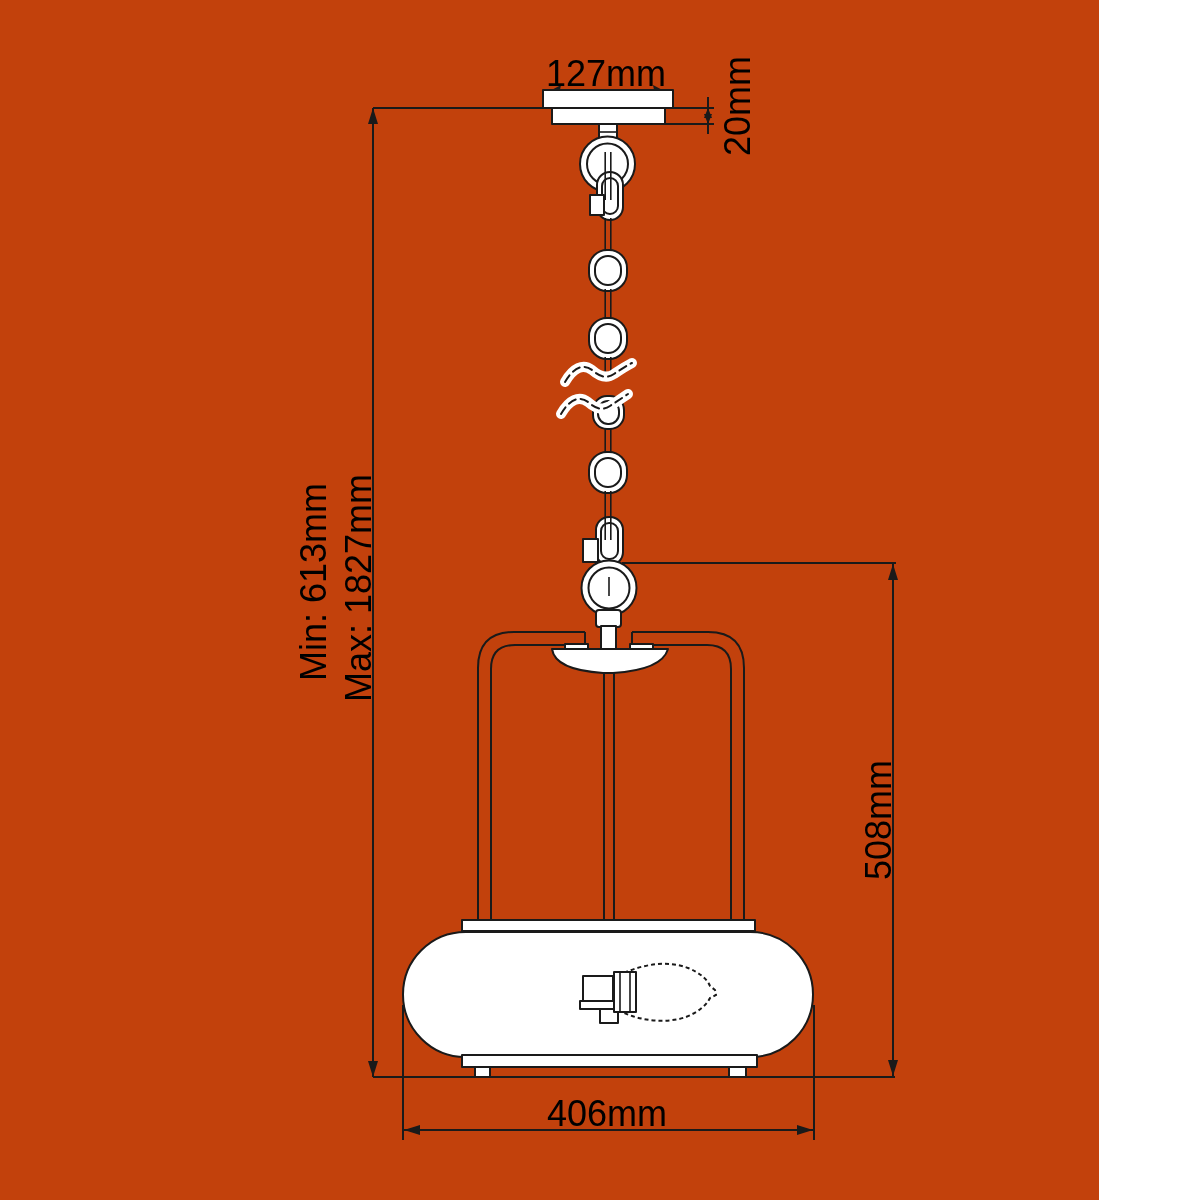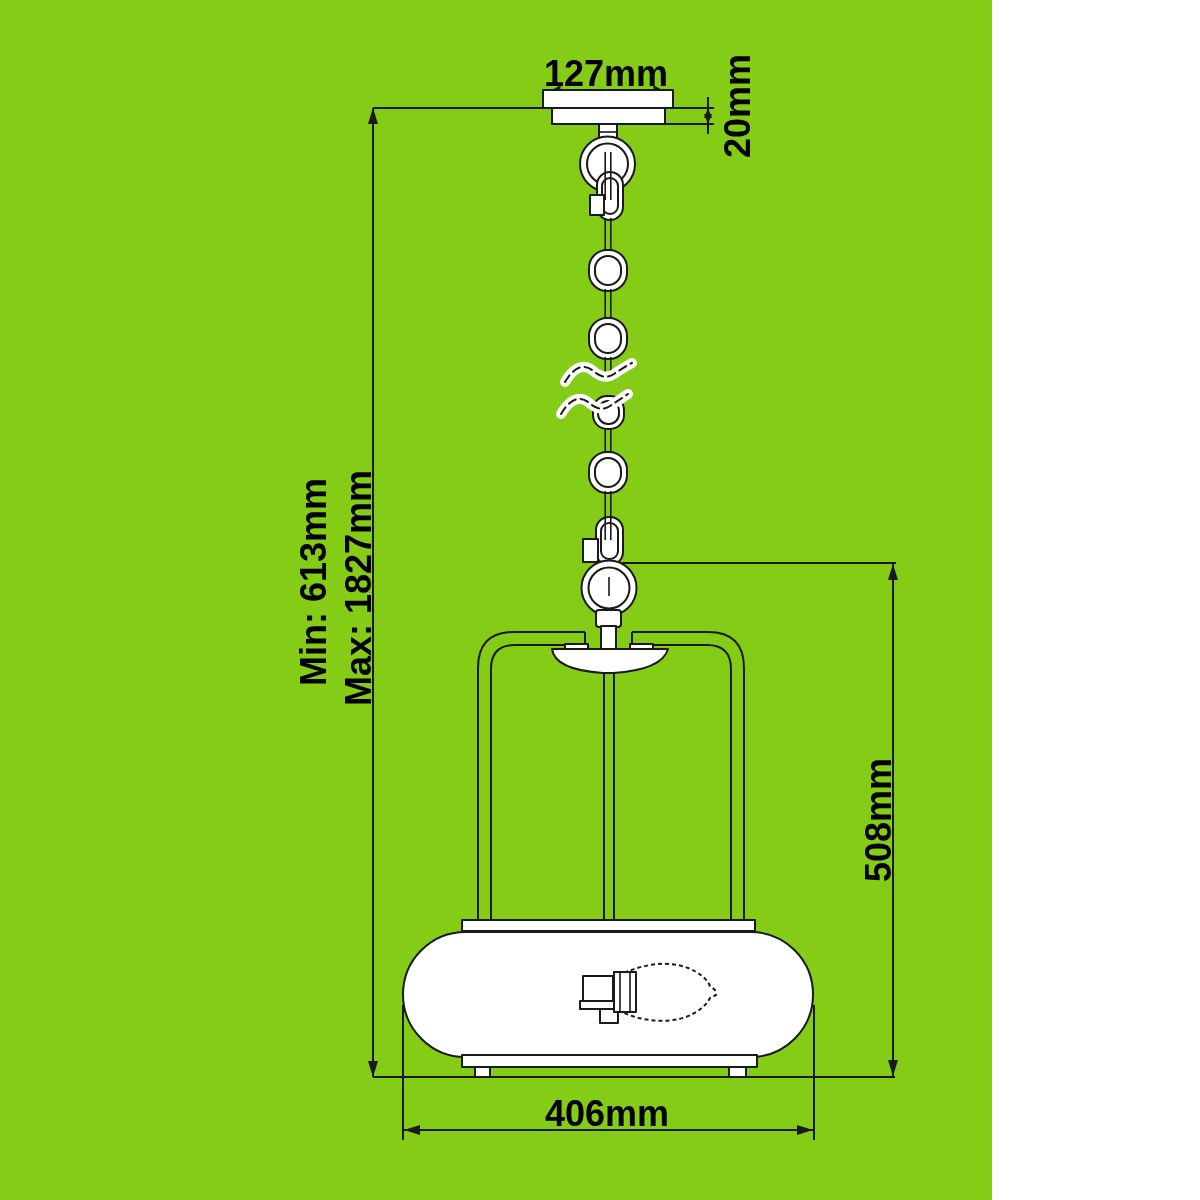--- a/index.html
+++ b/index.html
@@ -1,17 +1,17 @@
 <!DOCTYPE html>
 <html><head>
 <meta charset="utf-8">
 <style>
   html,body{margin:0;padding:0;background:#ffffff;}
-  .stage{position:relative;width:992px;height:1200px;background:#84cc16;overflow:hidden;
-         font-family:"Liberation Sans","DejaVu Sans",sans-serif;font-weight:bold;}
+  .stage{position:relative;width:1099px;height:1200px;background:#c2410c;overflow:hidden;
+         font-family:"Liberation Sans","DejaVu Sans",sans-serif;}
   svg{position:absolute;left:0;top:0;}
   .ln{fill:none;stroke:#1a1a1a;stroke-width:2;stroke-linejoin:round;}
   .wfill{fill:#ffffff;stroke:#1a1a1a;stroke-width:2;stroke-linejoin:round;}
   .thin{fill:none;stroke:#1a1a1a;stroke-width:1.6;}
   .dim{fill:none;stroke:#1a1a1a;stroke-width:2;}
   .arr{fill:#1a1a1a;stroke:none;}
   .halo{fill:none;stroke:#ffffff;stroke-width:10;stroke-linecap:round;}
   .squig{fill:none;stroke:#1a1a1a;stroke-width:2;stroke-dasharray:8 5;stroke-linecap:round;}
   .dashed{fill:none;stroke:#1a1a1a;stroke-width:2;stroke-dasharray:4 3;}
   .dtext{font-size:36px;fill:#000000;}

